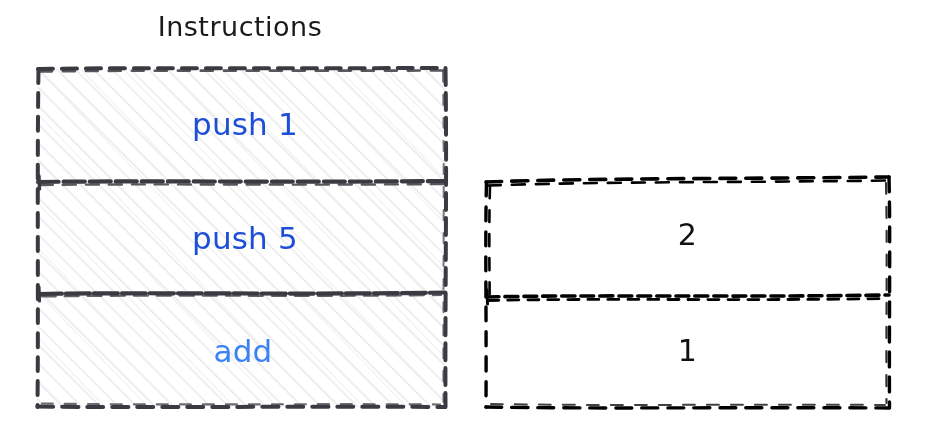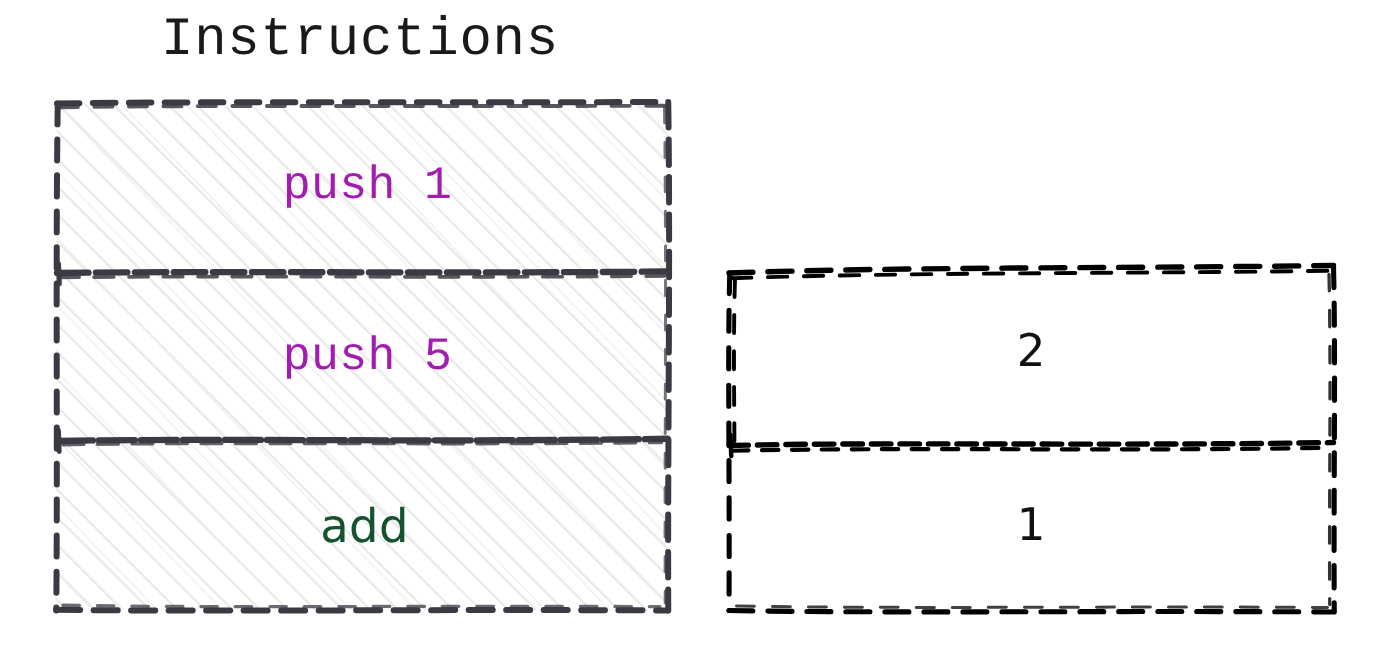--- a/index.html
+++ b/index.html
@@ -30,23 +30,22 @@
     font-weight: 400;
     color: #1a1a1a;
     white-space: nowrap;
     text-align: center;
     letter-spacing: 0.5px;
   }
   #title-instructions {
     left: 0px;
     top: 8px;
     width: 480px;
-    font-size: 36px;
+    font-size: 27px;
     line-height: 38px;
-    font-family: Liberation Mono, monospace;
   }
   #title-stack {
     left: 487px;
     top: 119px;
     width: 401px;
     font-size: 29px;
     line-height: 38px;
   }
 
   
@@ -87,27 +86,26 @@
     flex: 1 1 0;
     display: flex;
     align-items: center;
     justify-content: center;
     position: relative;
   }
   .row-label {
     font-family: "DejaVu Sans", sans-serif;
     font-size: 31px;
     line-height: 1;
-    color: #14532d;
+    color: #3b82f6;
     white-space: nowrap;
     letter-spacing: 0.2px;
   }
   .row-label.accent {
-    color: #a21caf;
-    font-family: Liberation Mono, monospace;
+    color: #1d4ed8;
   }
   .row-label.numeric {
     font-size: 30px;
     color: #111111;
   }
   
   #instructions-table .row:nth-child(1) .row-label { transform: translate(5px, 0px); }
   #instructions-table .row:nth-child(2) .row-label { transform: translate(5px, 1px); }
   #instructions-table .row:nth-child(3) .row-label { transform: translate(3px, 2px); }
   #stack-table .row:nth-child(1) .row-label { transform: translate(0px, -1px); }

